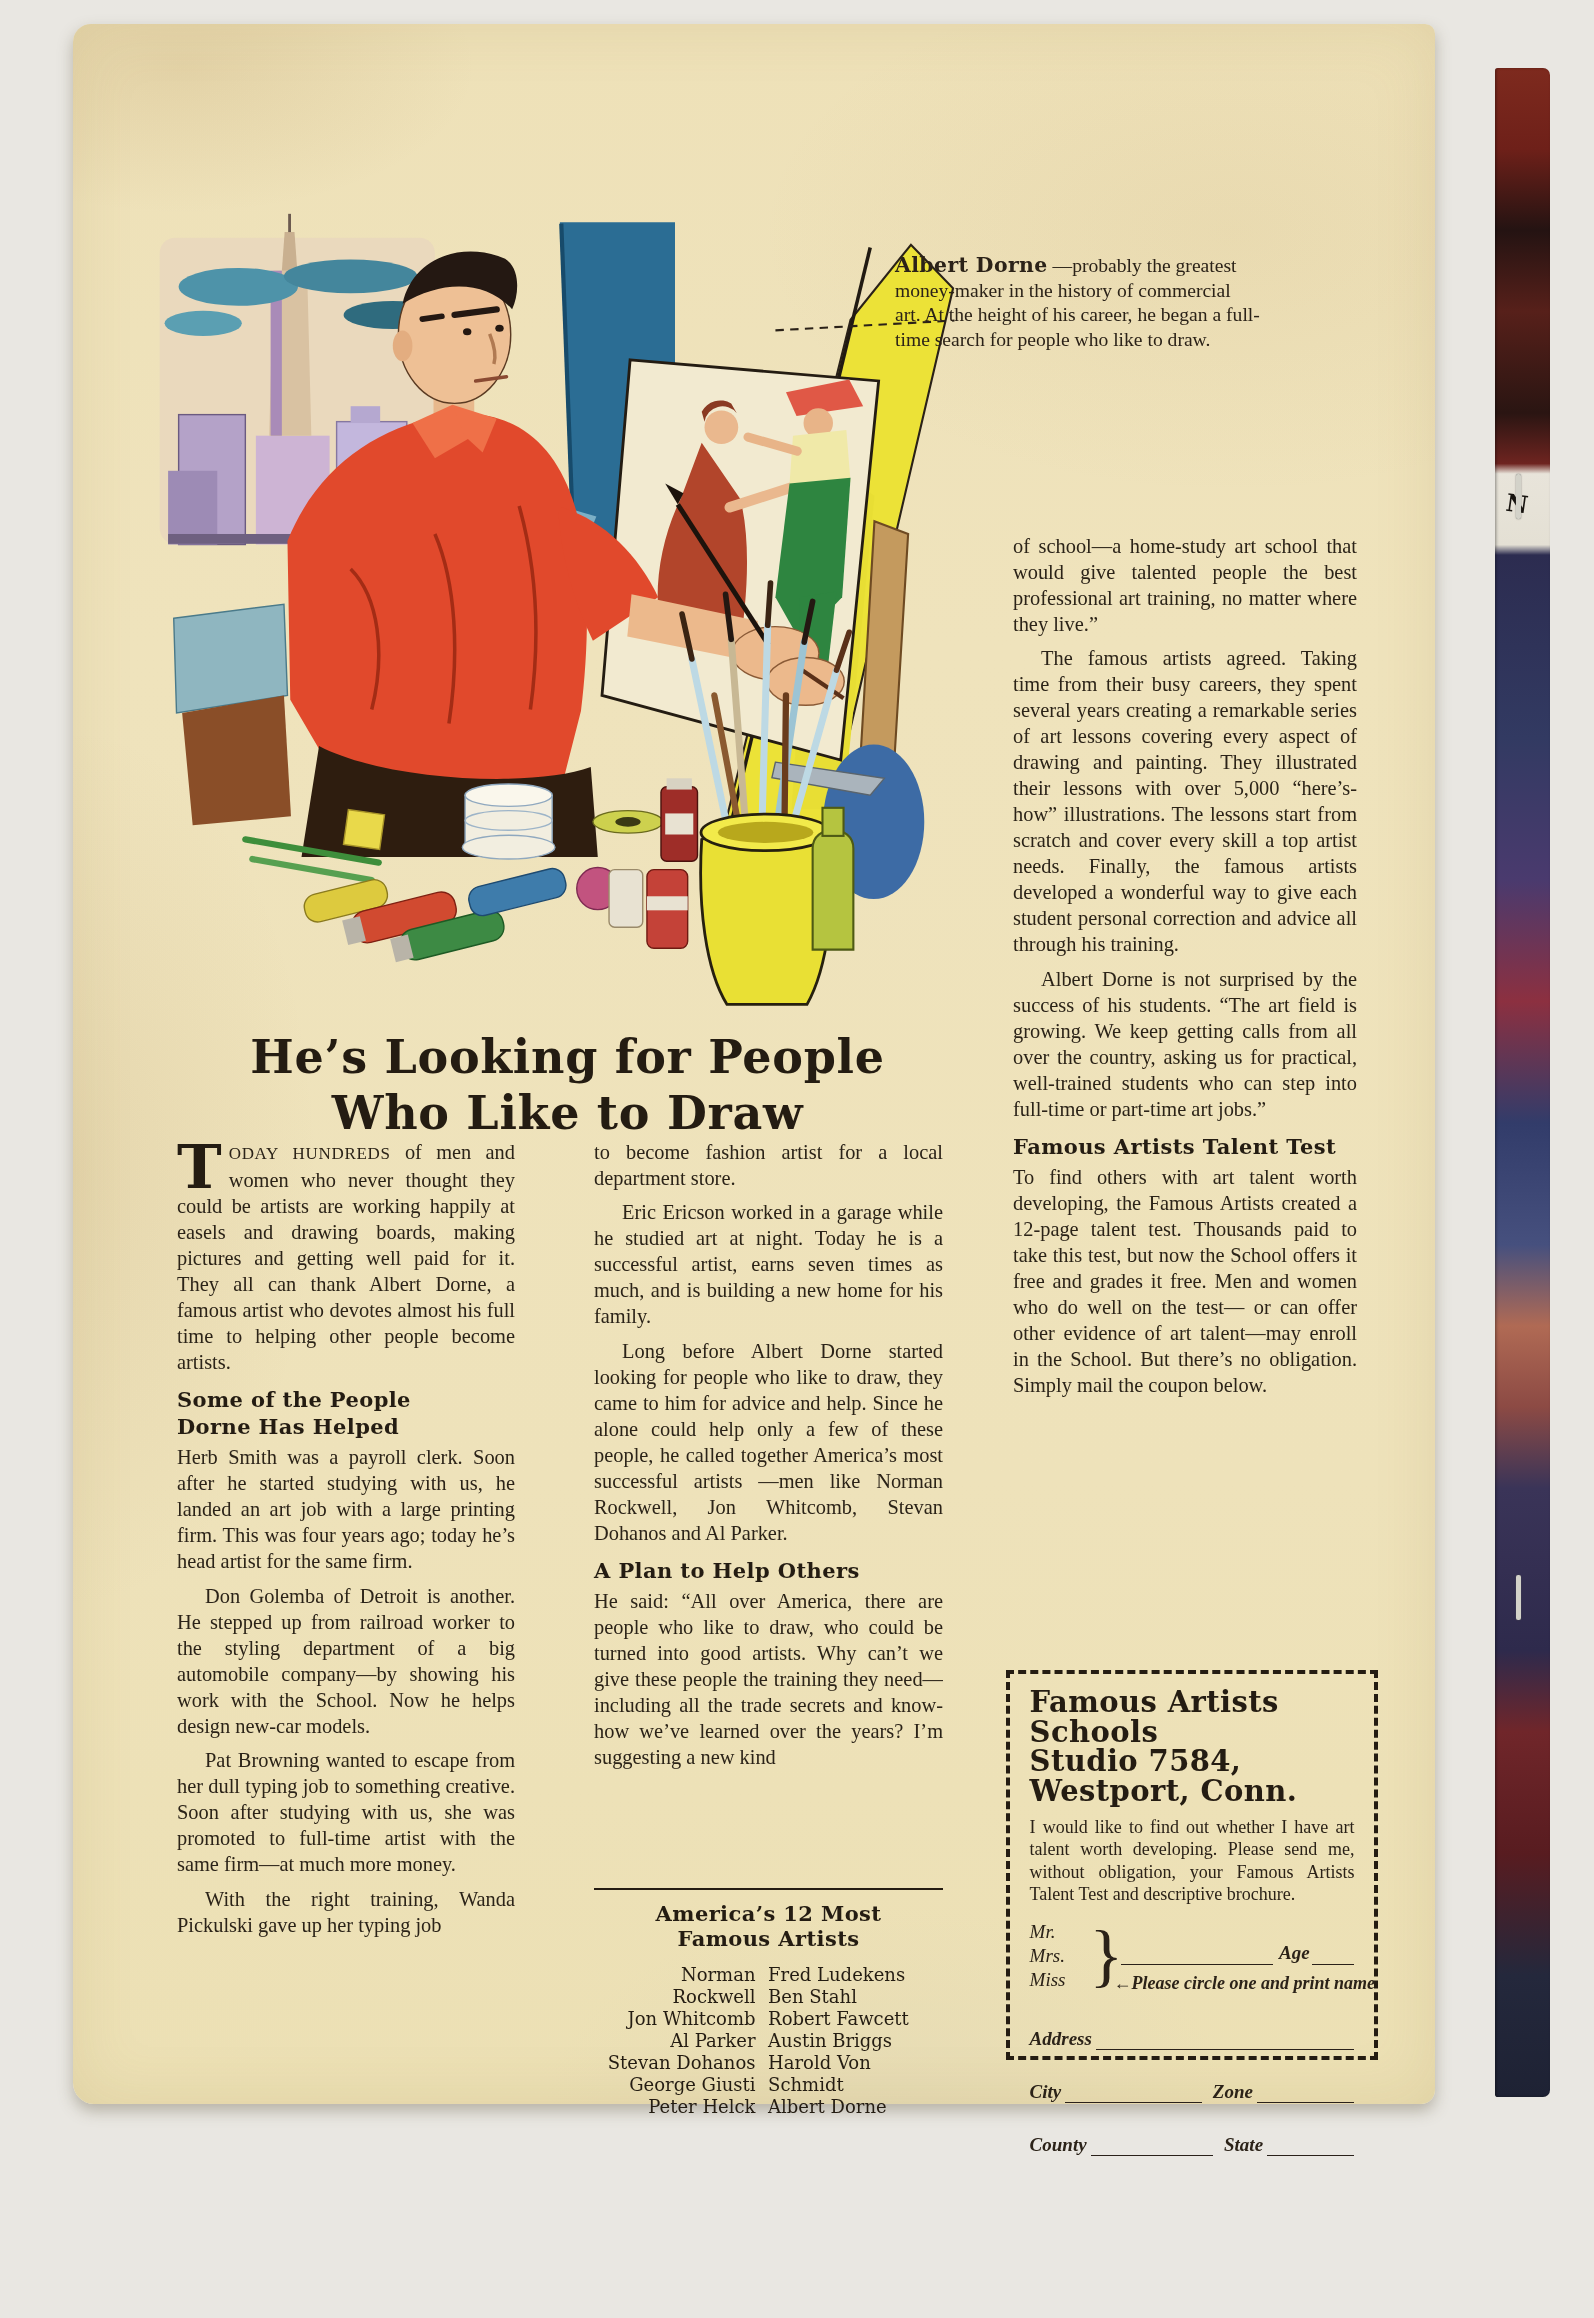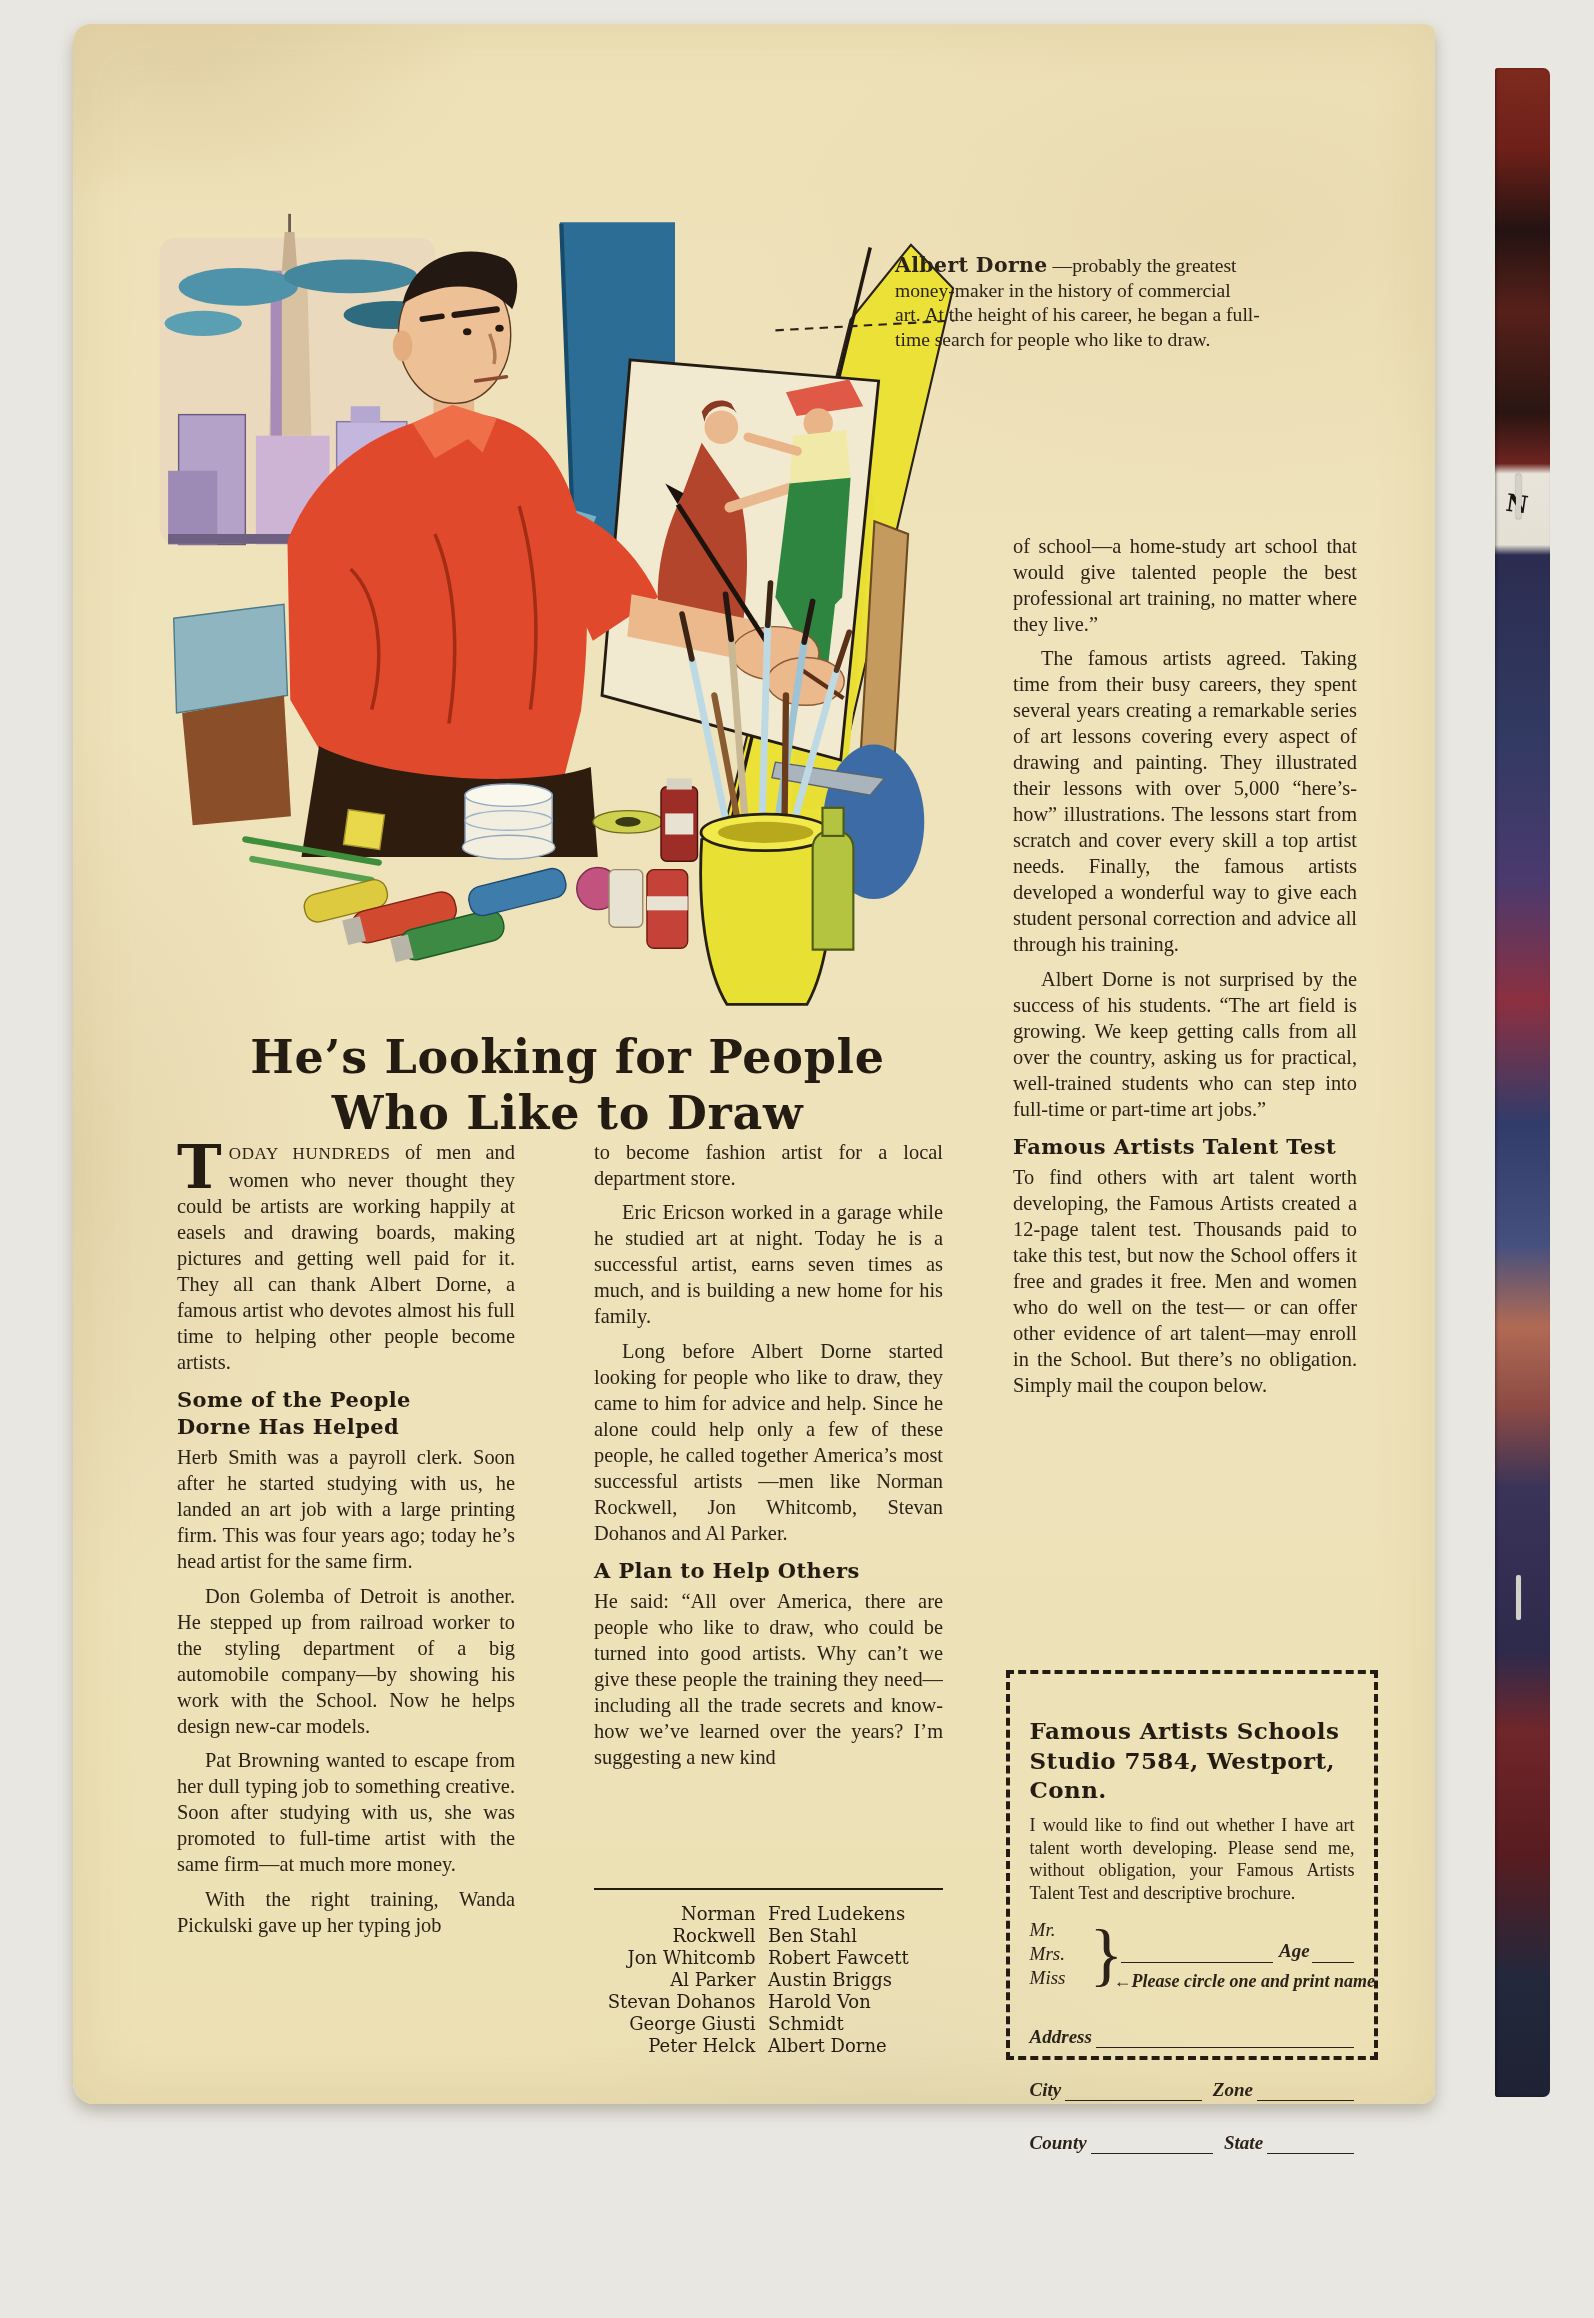--- a/index.html
+++ b/index.html
@@ -72,21 +72,21 @@
     font-size:21px;line-height:25px;letter-spacing:0.4px;color:#241c12;
   }
   .artists-cols{display:flex;margin-top:12.6px;font-family:"DejaVu Serif", serif;font-weight:normal;font-size:18px;line-height:22px;color:#241c12;}
   .artists-cols .a-left{width:48%;text-align:right;padding-right:7px;}
   .artists-cols .a-right{width:52%;text-align:left;padding-left:5.6px;}
   
   .coupon{
     position:absolute;left:933px;top:1646px;width:372px;height:390px;
     border:4.2px dashed #241c12;box-sizing:border-box;padding:14px 19.6px 0 19.6px;
   }
-  .coupon .school{font-family:"DejaVu Serif", serif;font-weight:bold;font-size:23px;line-height:29.5px;color:#241c12;letter-spacing:0.4px;margin-top:28px;}
+  .coupon .school{font-family:"DejaVu Serif", serif;font-weight:bold;font-size:29px;line-height:29.5px;color:#241c12;letter-spacing:0.4px;}
   .coupon .c-body{font-size:18px;line-height:22.5px;text-align:justify;margin-top:9.8px;}
   .salut-block{position:relative;margin-top:14px;height:77px;font-style:italic;font-size:19px;line-height:24px;}
   .salut-names{position:absolute;left:0;top:0;}
   .brace{position:absolute;left:60px;top:-2.8px;font-size:70px;line-height:77px;font-weight:normal;font-style:normal;}
   .name-line{position:absolute;left:91px;right:0;top:21px;display:flex;align-items:flex-end;font-style:italic;}
   .name-line .line{flex:1;border-bottom:1.4px solid #2a211a;height:18px;}
   .name-line .short{flex:0 0 42px;border-bottom:1.4px solid #2a211a;height:18px;}
   .name-line .lbl{margin:0 2.8px 0 5.6px;font-weight:bold;}
   .circle-note{position:absolute;left:84px;top:51px;font-style:italic;font-weight:bold;font-size:18px;white-space:nowrap;}
   .f-row{display:flex;align-items:flex-end;margin-top:31px;font-style:italic;font-size:19px;font-weight:bold;}
@@ -265,20 +265,24 @@
   <div class="col col-right">
     <p>of school—a home-study art school that would give talented people the best professional art training, no matter where they live.”</p>
     <p class="ind">The famous artists agreed. Taking time from their busy careers, they spent several years creating a remarkable series of art lessons covering every aspect of drawing and painting. They illustrated their lessons with over 5,000 “here’s-how” illustrations. The lessons start from scratch and cover every skill a top artist needs. Finally, the famous artists developed a wonderful way to give each student personal correction and advice all through his training.</p>
     <p class="ind">Albert Dorne is not surprised by the success of his students. “The art field is growing. We keep getting calls from all over the country, asking us for practical, well-trained students who can step into full-time or part-time art jobs.”</p>
     <div class="subhead">Famous Artists Talent Test</div>
     <p>To find others with art talent worth developing, the Famous Artists created a 12-page talent test. Thousands paid to take this test, but now the School offers it free and grades it free. Men and women who do well on the test— or can offer other evidence of art talent—may enroll in the School. But there’s no obligation. Simply mail the coupon below.</p>
   </div>
 
   <div class="artists-box">
     <div class="rule"></div>
+    <div class="artists-title">
+      <div>America’s 12 Most</div>
+      <div>Famous Artists</div>
+    </div>
     <div class="artists-cols">
       <div class="a-left">
         <div>Norman Rockwell</div>
         <div>Jon Whitcomb</div>
         <div>Al Parker</div>
         <div>Stevan Dohanos</div>
         <div>George Giusti</div>
         <div>Peter Helck</div>
       </div>
       <div class="a-right">

